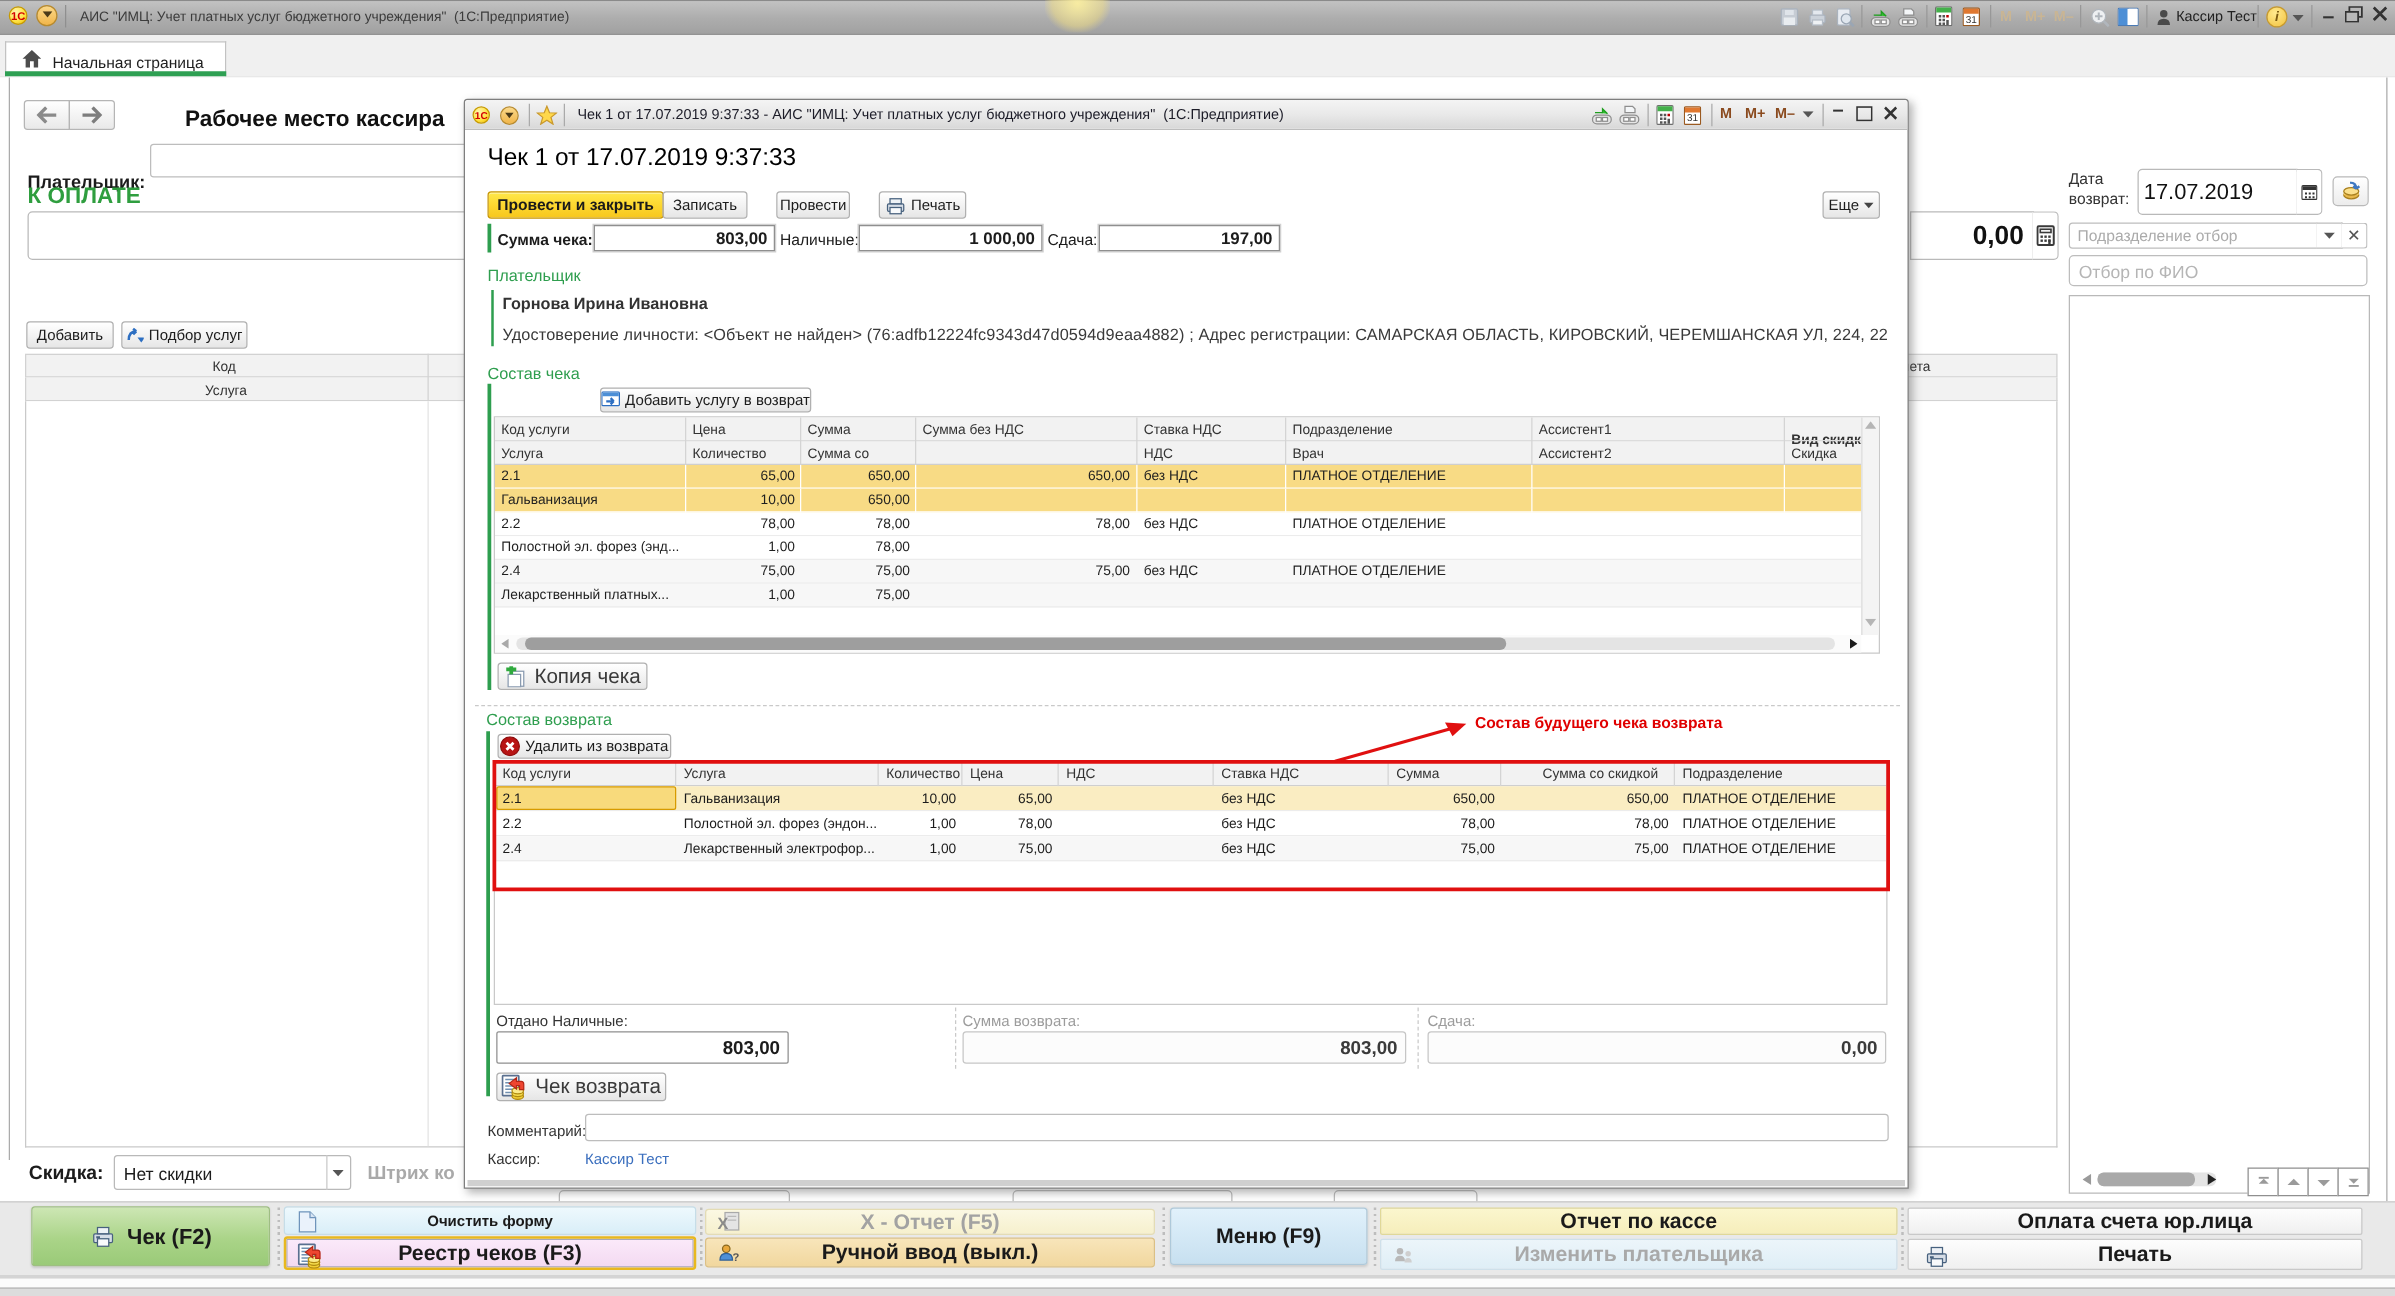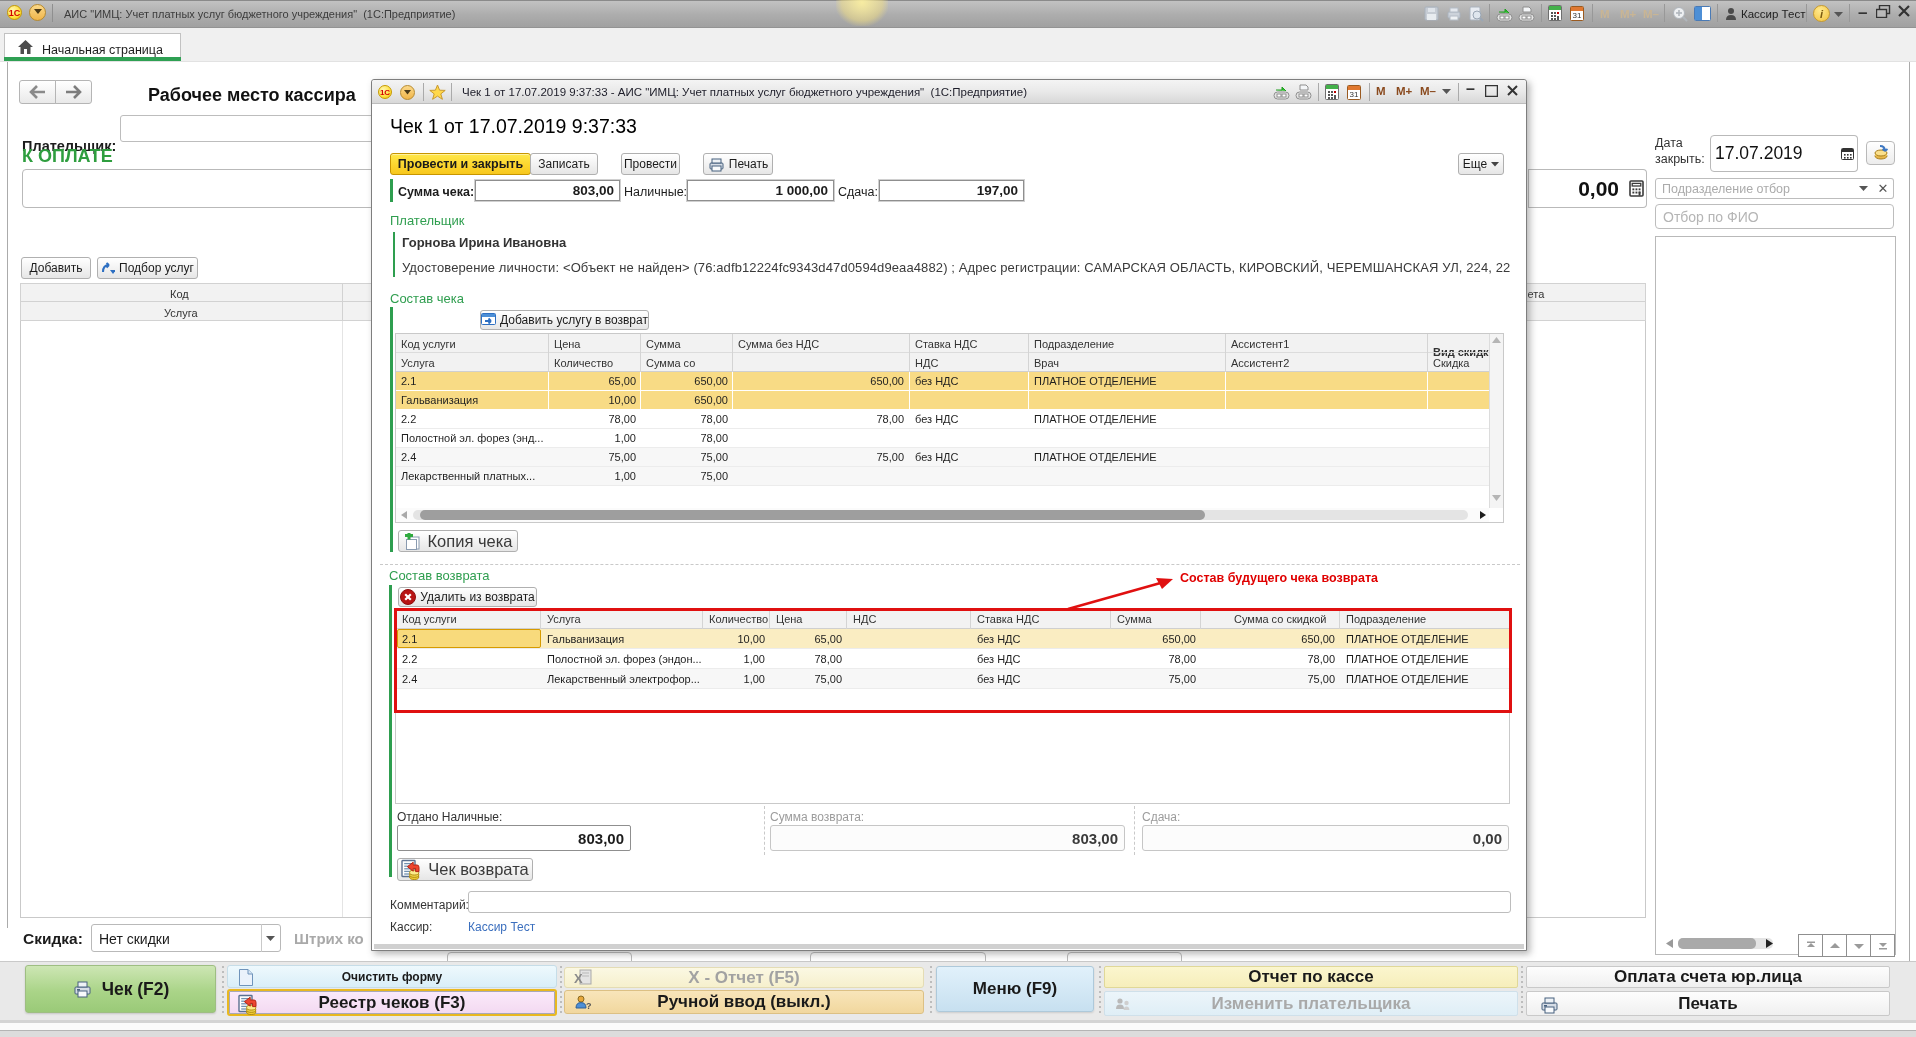--- a/index.html
+++ b/index.html
@@ -204,21 +204,21 @@
 <div class="abs" style="left:91px;top:924px;width:190px;height:28px;border:1px solid #b9b9b9;border-radius:3px;background:#fff;"></div>
 <div class="abs" style="left:99px;top:931px;font-size:14px;">Нет скидки</div>
 <div class="abs" style="left:261px;top:924px;width:1px;height:28px;background:#c9c9c9;"></div>
 <div class="abs" style="left:266px;top:936px;">
       <svg width="9" height="6">
         <polygon points="0,0 9,0 4.5,5" fill="#555"></polygon>
       </svg>
     </div>
 <div class="abs" style="left:294px;top:930px;font-size:15px;font-weight:bold;color:#a9a9a9;">Штрих ко</div>
 <div class="abs" style="left:1655px;top:136px;font-size:12.5px;color:#333;">Дата</div>
-<div class="abs" style="left:1655px;top:152px;font-size:12.5px;color:#333;">закрыть:</div>
+<div class="abs" style="left:1655px;top:152px;font-size:12.5px;color:#333;">возврат:</div>
 <div class="abs" style="left:1710px;top:135px;width:128px;height:37px;border:1px solid #b9b9b9;border-radius:4px 0 0 4px;background:#fff;display:flex;align-items:center;padding-left:4px;font-size:17.5px;color:#111;">17.07.2019</div>
 <div class="abs" style="left:1837px;top:135px;width:21px;height:37px;border:1px solid #b9b9b9;border-left:none;border-radius:0 4px 4px 0;background:#fff;display:flex;align-items:center;justify-content:center;">
       <svg width="13" height="13">
         <rect x="0.5" y="1.5" width="12" height="11" rx="1" fill="#fff" stroke="#333"></rect>
         <rect x="1" y="2" width="11" height="3" fill="#333"></rect>
         <g fill="#333">
           <rect x="3" y="7" width="1.6" height="1.6"></rect>
           <rect x="6" y="7" width="1.6" height="1.6"></rect>
           <rect x="9" y="7" width="1.6" height="1.6"></rect>
           <rect x="3" y="10" width="1.6" height="1.6"></rect>

